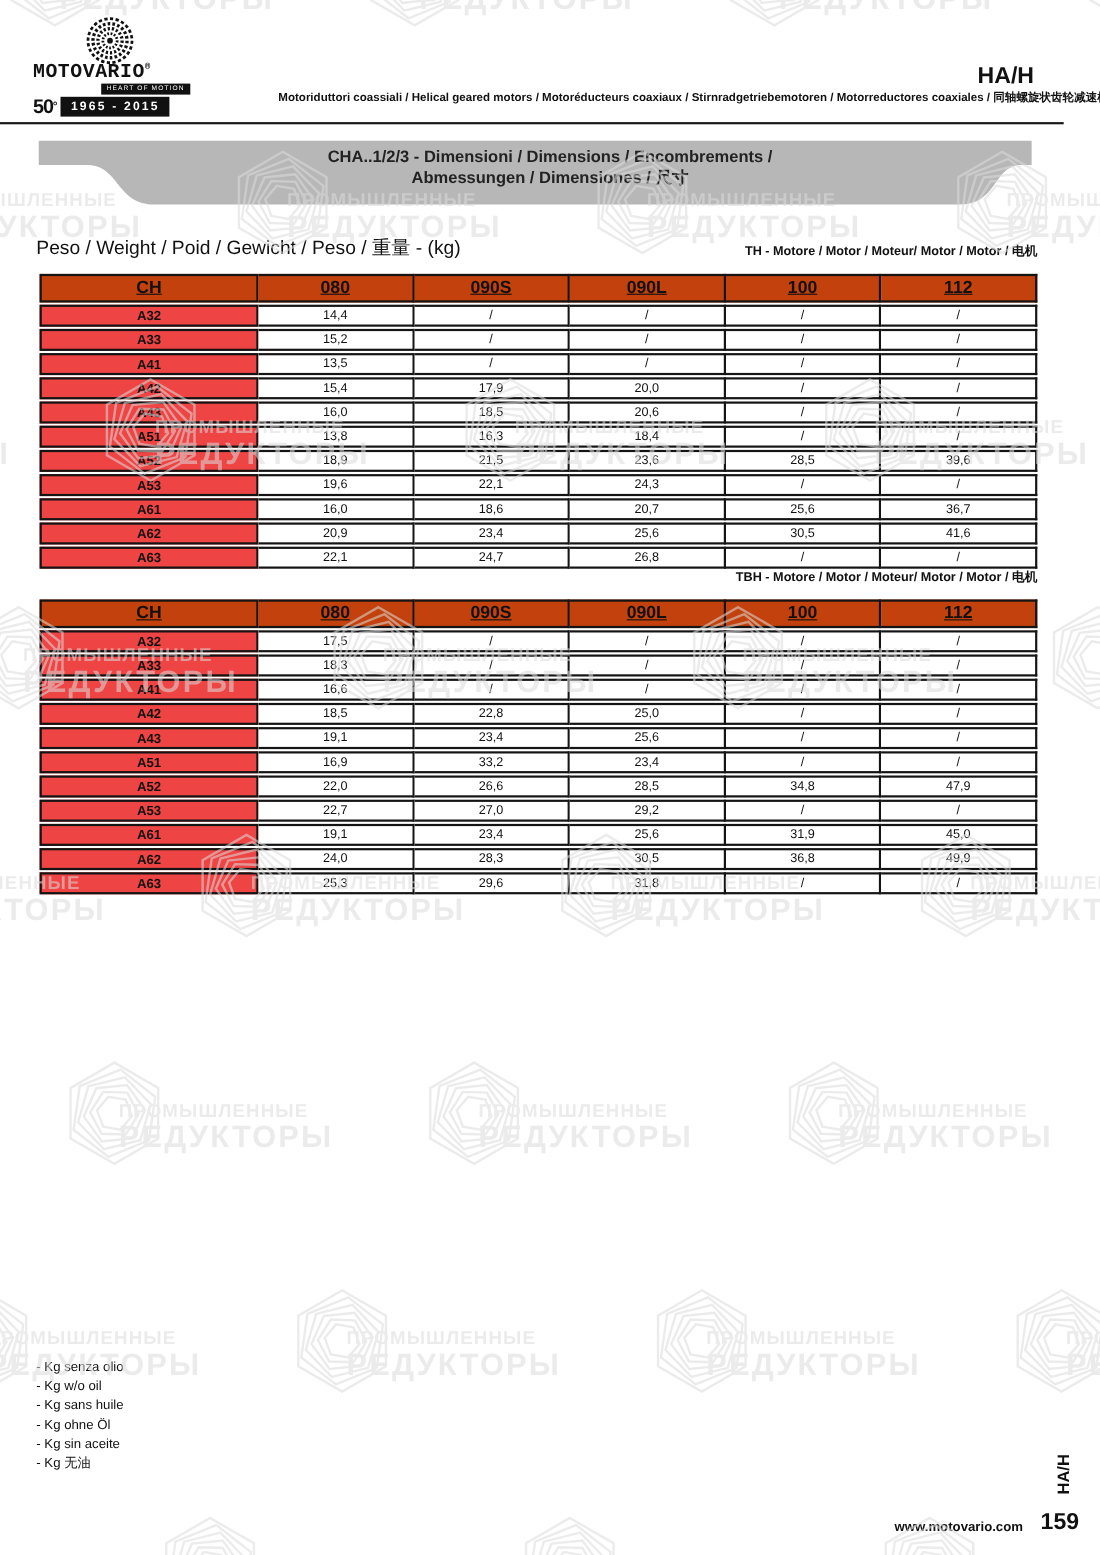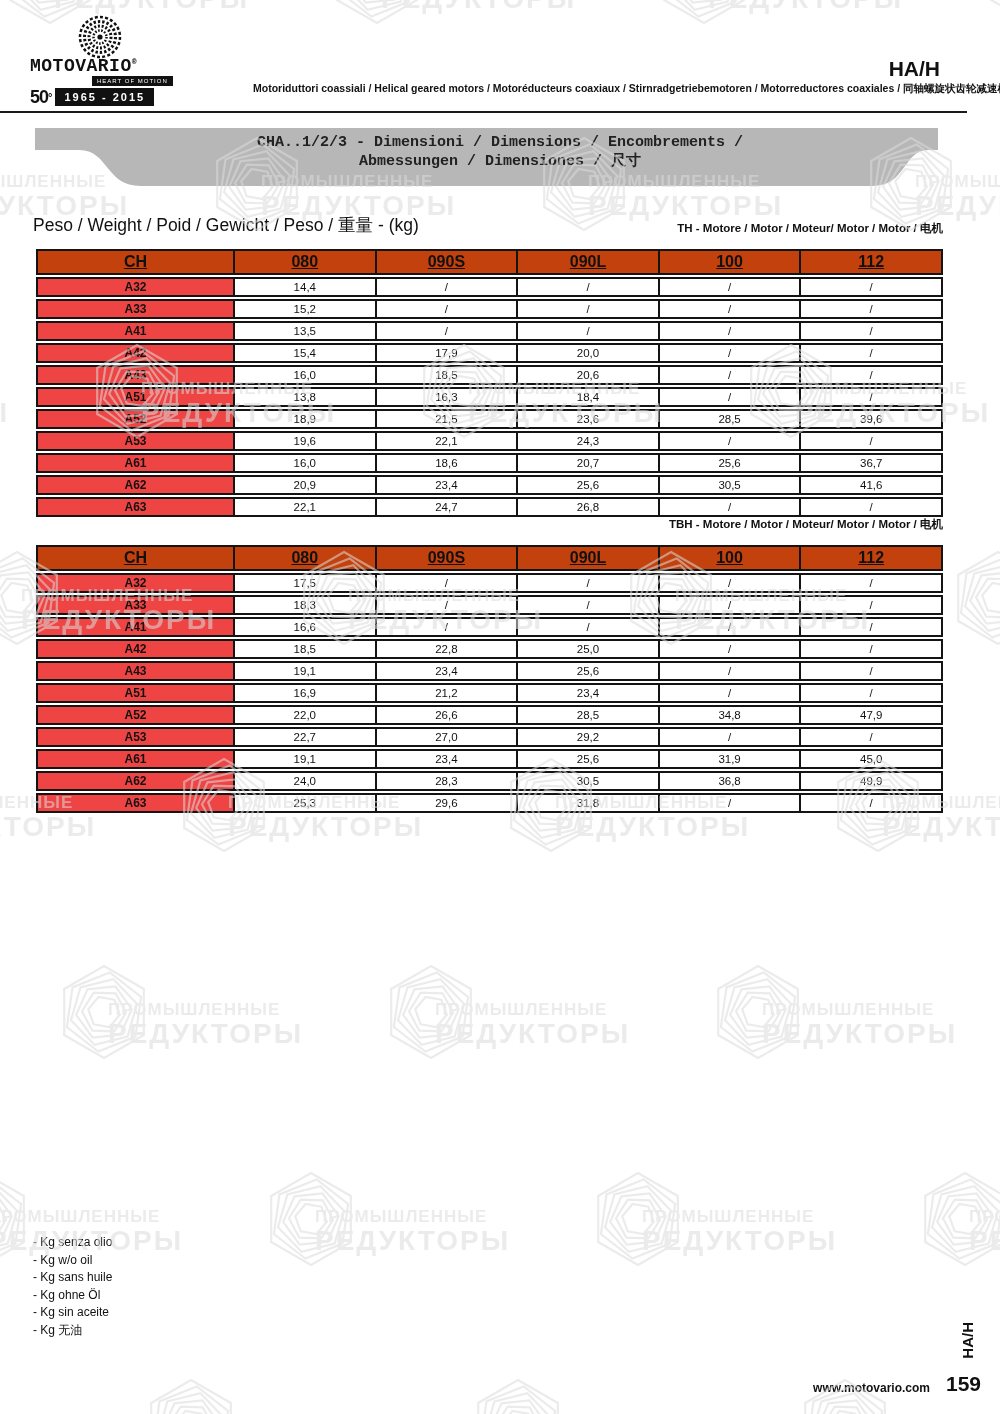--- a/index.html
+++ b/index.html
@@ -21,21 +21,21 @@
   #tagline{position:absolute;left:62px;top:64px;background:#111;color:#fff;font-size:6px;letter-spacing:1px;padding:2px 5px;white-space:nowrap;}
   #anniv{position:absolute;left:0;top:72px;display:flex;align-items:center;}
   #anniv-num{font-size:18px;font-weight:bold;letter-spacing:-1px;line-height:26px;}
   #anniv-deg{font-size:11px;font-weight:bold;vertical-align:top;}
   #anniv-badge{background:#111;color:#fff;font-size:11px;font-weight:bold;letter-spacing:2px;padding:3px 9px;margin-left:3px;}
   #product-code{position:absolute;right:60px;top:57px;font-size:21px;font-weight:bold;}
   #subtitle{position:absolute;left:253px;top:82px;width:700px;font-size:10.5px;font-weight:bold;white-space:nowrap;}
   #top-rule{position:absolute;left:0;top:111px;width:967px;height:2px;background:#1a1a1a;}
   
   #banner{position:absolute;left:35px;top:127px;width:903px;height:64px;}
-  #banner-text{position:absolute;left:90px;top:6px;width:750px;text-align:center;font-size:15px;font-weight:bold;color:#222;line-height:19px;font-family:Liberation Mono, monospace;}
+  #banner-text{position:absolute;left:90px;top:6px;width:750px;text-align:center;font-size:15px;font-weight:bold;color:#222;line-height:19px;}
   
   #section-title{position:absolute;left:33px;top:213px;font-size:17.5px;font-weight:normal;}
   .tbl-caption{position:absolute;right:57px;font-size:11.5px;font-weight:bold;white-space:nowrap;}
   #cap-0{top:221px;} #cap-1{top:517px;}
   
   .wtable{position:absolute;left:36px;border-collapse:separate;border-spacing:0 2px;table-layout:fixed;width:907px;}
   #tbl-0{top:247px;} #tbl-1{top:543px;}
   .wtable th,.wtable td{border:2px solid #141414;border-left:none;text-align:center;overflow:hidden;}
   .wtable th:first-child,.wtable td:first-child{border-left:2px solid #141414;}
   .wtable th{background:#c2410c;height:20px;font-size:16px;font-weight:bold;text-decoration:underline;}
@@ -240,21 +240,21 @@
         <td class="label-col">A43</td>
         <td>19,1</td>
         <td>23,4</td>
         <td>25,6</td>
         <td>/</td>
         <td>/</td>
       </tr>
       <tr>
         <td class="label-col">A51</td>
         <td>16,9</td>
-        <td>21,2</td>
+        <td>33,2</td>
         <td>23,4</td>
         <td>/</td>
         <td>/</td>
       </tr>
       <tr>
         <td class="label-col">A52</td>
         <td>22,0</td>
         <td>26,6</td>
         <td>28,5</td>
         <td>34,8</td>

